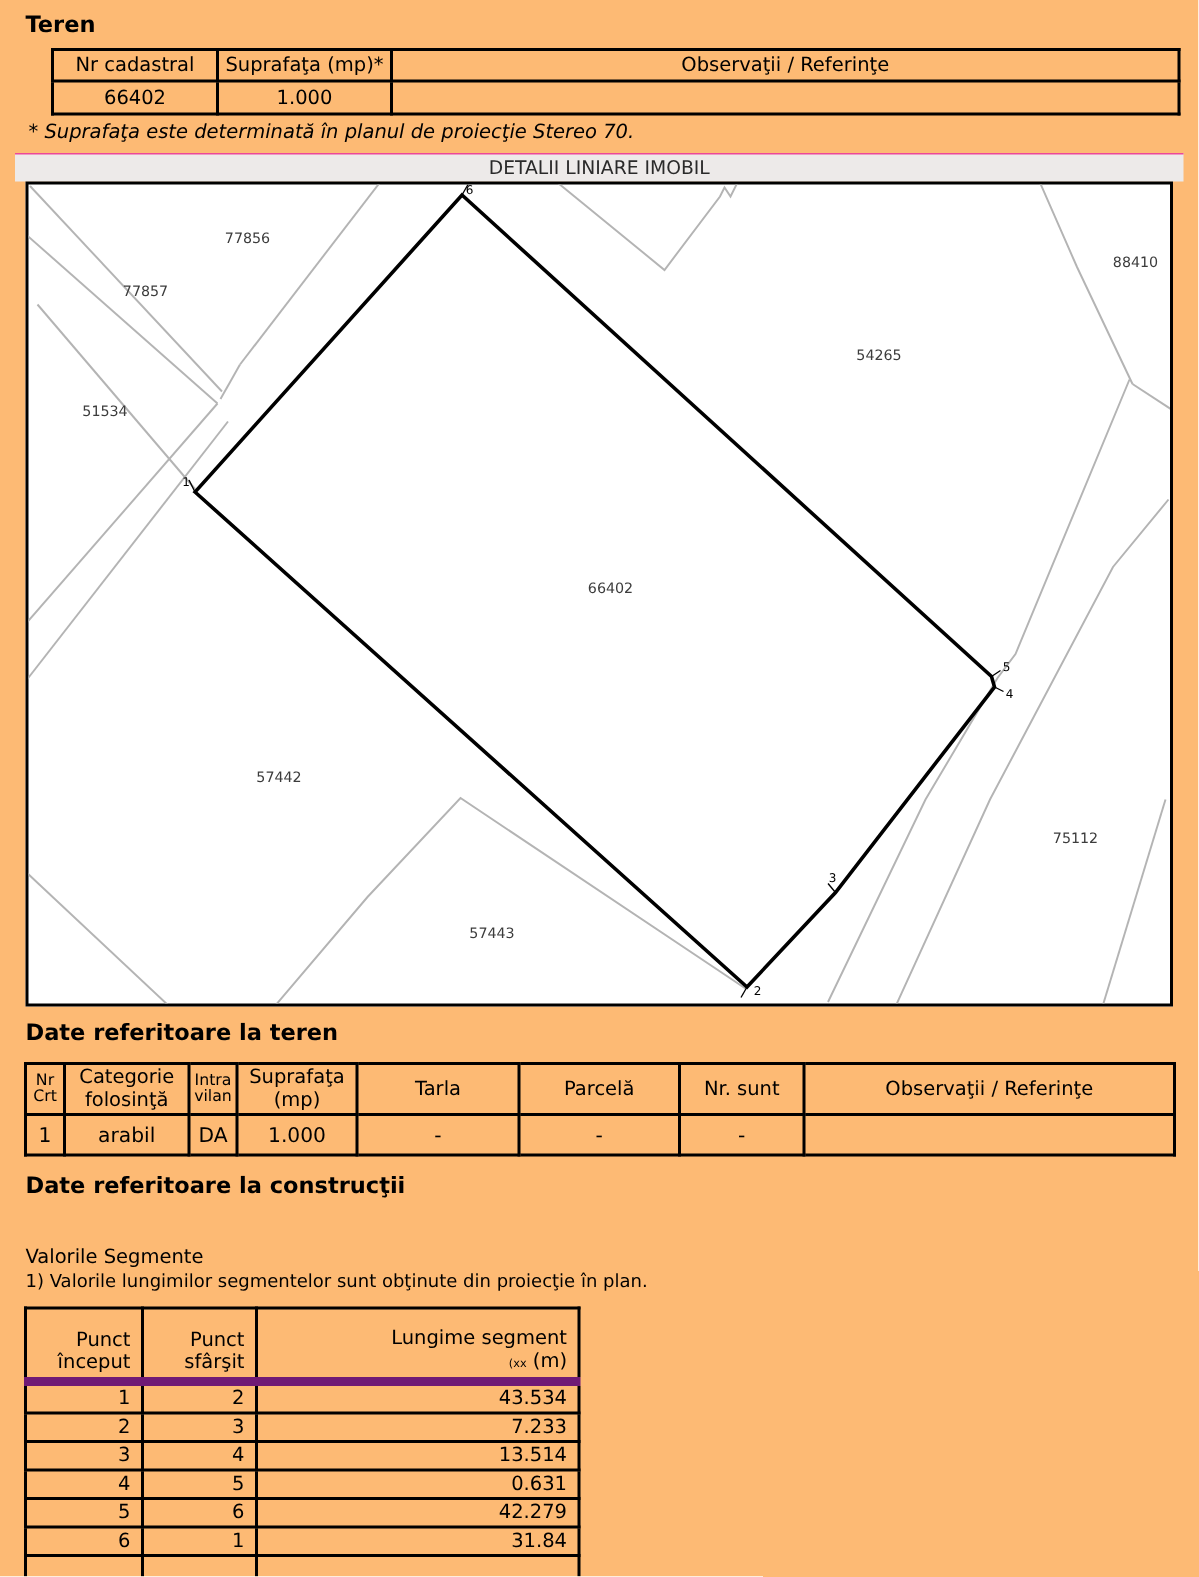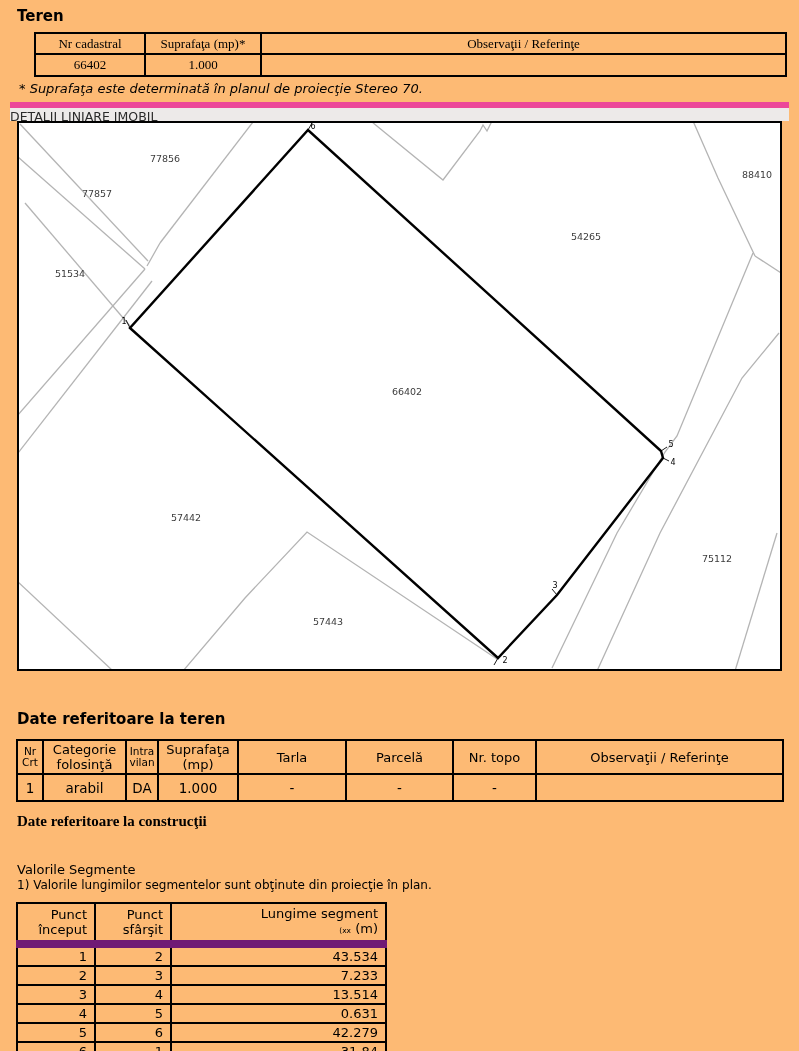--- a/index.html
+++ b/index.html
@@ -7,50 +7,50 @@
   body { font-family:"DejaVu Sans","Liberation Sans",sans-serif; color:#000; }
   .root { position:relative; width:799px; height:1051px; overflow:hidden; background:#fdba74; }
 
   .h-bold { font-size:15px; font-weight:bold; line-height:18px; }
   #title { margin:7px 0 0 17px; }
 
   table { border-collapse:collapse; }
   .tbl th, .tbl td { border:2px solid #000; font-weight:normal; font-size:13px; padding:1px 3px; }
 
   
-  #teren-table { margin:7px 0 0 34px; table-layout:fixed; width:751px;font-family:Liberation Serif, serif; }
+  #teren-table { margin:7px 0 0 34px; table-layout:fixed; width:751px; }
   #teren-table th { height:21px; }
   #teren-table td { height:22px; text-align:center; }
 
   .footnote { font-size:13px; margin:4px 0 0 19px; line-height:15px;font-style:italic; }
 
   
   #map-bar { margin:6px 0 0 10px; width:779px; height:19px; background:#edeae9;
-             border-top:6px solid #ec4899; text-align:left; font-size:12.5px;
+             border-top:1px solid #ec4899; text-align:center; font-size:12.5px;
              line-height:18px; color:#2a2a2a; }
   #map { position:relative; margin:0 0 0 17px; width:765px; height:550px;
          border:2px solid #000; background:#fff; }
   #map svg { position:absolute; left:0; top:0; }
   .parcel-label { font-size:9.5px; fill:#3c3c3c; }
   .vertex-label { font-size:8px; fill:#000; }
 
   
-  #heading-teren { margin:39px 0 0 17px; }
+  #heading-teren { margin:8px 0 0 17px; }
   #detail-table { margin:11px 0 0 16px; table-layout:fixed; width:766px; }
   #detail-table th { text-align:center; line-height:15px; height:33px; }
   #detail-table th.sm { font-size:10.5px; line-height:11px; padding:1px; }
   #detail-table td { height:27px; text-align:center; font-size:13.5px; }
-  #heading-constructii { margin:10px 0 0 17px;font-family:Liberation Serif, serif; }
+  #heading-constructii { margin:10px 0 0 17px; }
 
   
   #segments-heading { font-size:13px; margin:32px 0 0 17px; line-height:15px; }
   #segments-note { font-size:12px; margin:1px 0 0 17px; line-height:15px; }
   #segments-table { margin:9px 0 0 16px; table-layout:fixed; width:369px; }
-  #segments-table th { text-align:right; line-height:15px; padding:2px 7px 2px 3px;
-                       border-bottom:8px solid #701a75; }
+  #segments-table th { text-align:right; line-height:15px; padding:12px 7px 2px 3px;
+                       border-bottom:6px solid #701a75; }
   #segments-table td { height:19px; text-align:right; padding:1px 7px 1px 3px; }
   #segments-table .small-ref { font-size:7.5px;margin-left:45px; }
   #segments-table tr.cutoff td { height:14px; border-bottom:none; }
 </style>
 </head>
 <body>
 
 <div class="root">
 
   <div id="title" class="h-bold">Teren</div>
@@ -161,21 +161,21 @@
       <th class="sm">
         <span>Intra</span><br>
         <span>vilan</span>
       </th>
       <th>
         <span>Suprafaţa</span><br>
         <span>(mp)</span>
       </th>
       <th>Tarla</th>
       <th>Parcelă</th>
-      <th>Nr. topo</th>
+      <th>Nr. sunt</th>
       <th>Observaţii / Referinţe</th>
     </tr>
     <tr>
       <td>1</td>
       <td>arabil</td>
       <td>DA</td>
       <td>1.000</td>
       <td>-</td>
       <td>-</td>
       <td>-</td>

